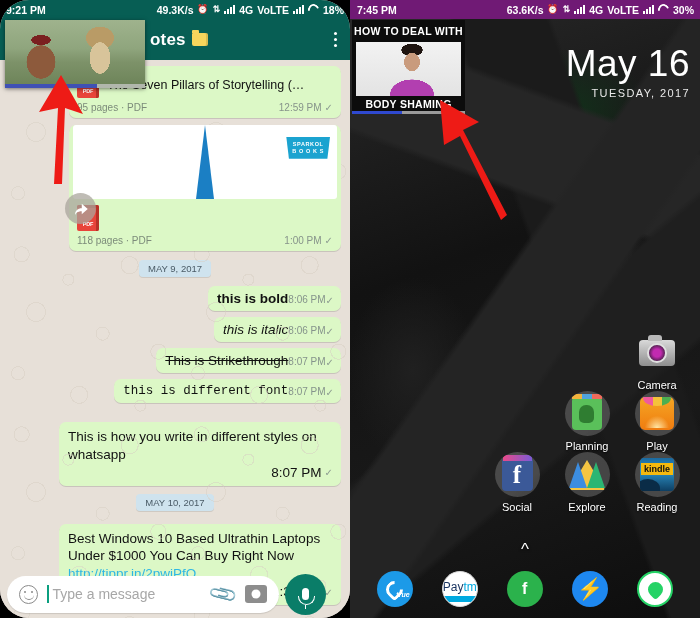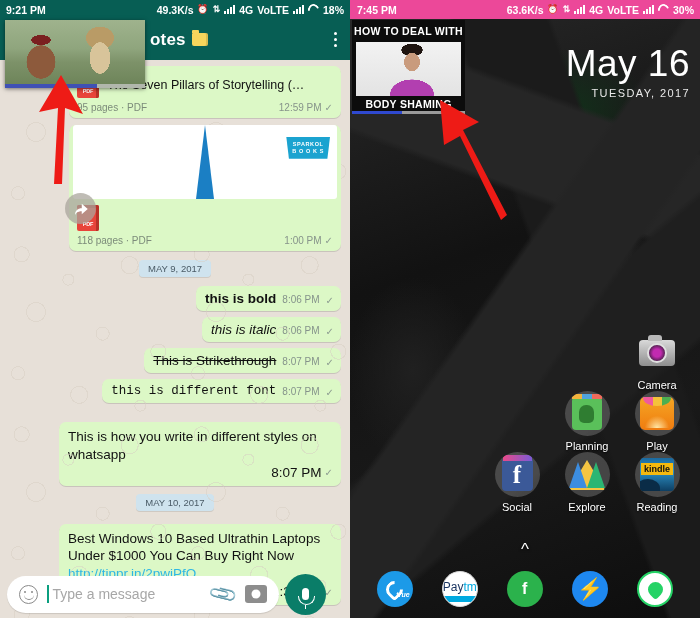--- a/index.html
+++ b/index.html
@@ -2,27 +2,27 @@
 <html><head>
 <meta charset="utf-8">
 <style>
   * { margin:0; padding:0; box-sizing:border-box; }
   html,body{ width:700px; height:618px; overflow:hidden; background:#000;
     font-family:"Liberation Sans", sans-serif; }
   .screen{ position:relative; width:700px; height:618px; display:flex; }
 
   
   .phone-left{ position:relative; width:350px; height:618px; overflow:hidden;
-    background:#e5ddd5; }
+    background:#e5ddd5;border-radius:29px; }
 
   .statusbar{ position:relative; height:19px; width:100%;
     display:flex; align-items:center; justify-content:space-between;
     padding:0 6px; color:#fff; font-size:10.5px; font-weight:bold; z-index:40; }
   .sb-left{ background:#075e54; }
-  .sb-dark{ background:#ec4899;padding-left:7px; }
+  .sb-dark{ background:#701a75;padding-left:7px; }
   .sb-right{ display:flex; align-items:center; gap:4px; }
   .sb-ico{ font-size:9px; line-height:1; display:inline-block; }
   .bars{ display:inline-block; width:11px; height:9px; position:relative; }
   .bars i{ position:absolute; bottom:0; width:2px; background:#fff; display:block; }
   .bars i:nth-child(1){ left:0; height:3px; }
   .bars i:nth-child(2){ left:3px; height:5px; }
   .bars i:nth-child(3){ left:6px; height:7px; }
   .bars i:nth-child(4){ left:9px; height:9px; }
   .batt{ width:11px; height:11px; border-radius:50%;
     border:2px solid #fff; border-right-color:transparent;
@@ -84,21 +84,21 @@
   .meta-time{ display:flex; align-items:center; gap:3px; color:#86938a; }
   .tick{ color:#8c9b90; font-size:10px; }
 
   .daystamp{ text-align:center; margin:6px 0 9px; }
   .daystamp span{ background:#cfe3ee; color:#4a5b66; font-size:9.5px;
     padding:3px 9px; border-radius:4px; display:inline-block;
     box-shadow:0 1px 0.5px rgba(0,0,0,.1); }
 
   .msg{ background:#dcf8c6; border-radius:7px; padding:5px 7px 5px 9px;
     margin:0 0 6px auto; display:inline-flex; align-items:flex-end;
-    gap:6px; box-shadow:0 1px 0.5px rgba(0,0,0,.13);
+    box-shadow:0 1px 0.5px rgba(0,0,0,.13);
     font-size:13.5px; color:#111; }
   .msg-wrap{ display:flex; justify-content:flex-end; }
   .msg .time{ font-size:10px; color:#85938b; white-space:nowrap;
     padding-bottom:1px; }
   .b-bold{ font-weight:bold; }
   .b-italic{ font-style:italic; }
   .b-strike{ text-decoration:line-through; }
   .b-mono{ font-family:"Liberation Mono", monospace; font-size:12.5px; }
   .msg-block{ background:#dcf8c6; border-radius:7px; padding:6px 8px 4px 9px;
     margin:13px 0 6px auto; box-shadow:0 1px 0.5px rgba(0,0,0,.13);

